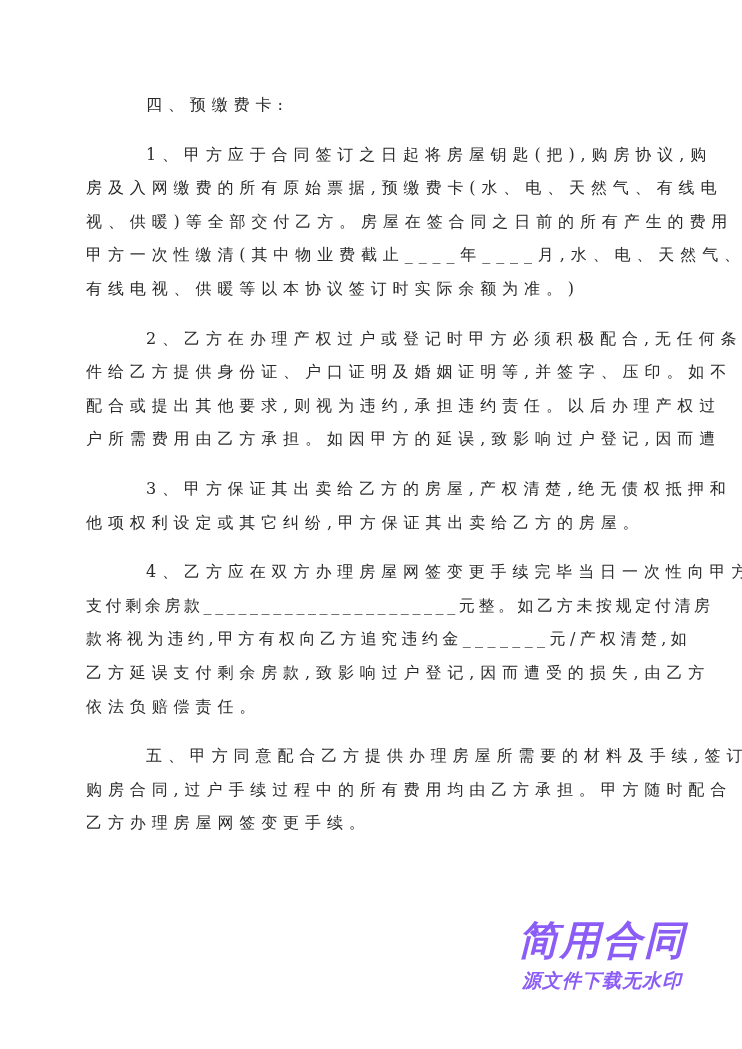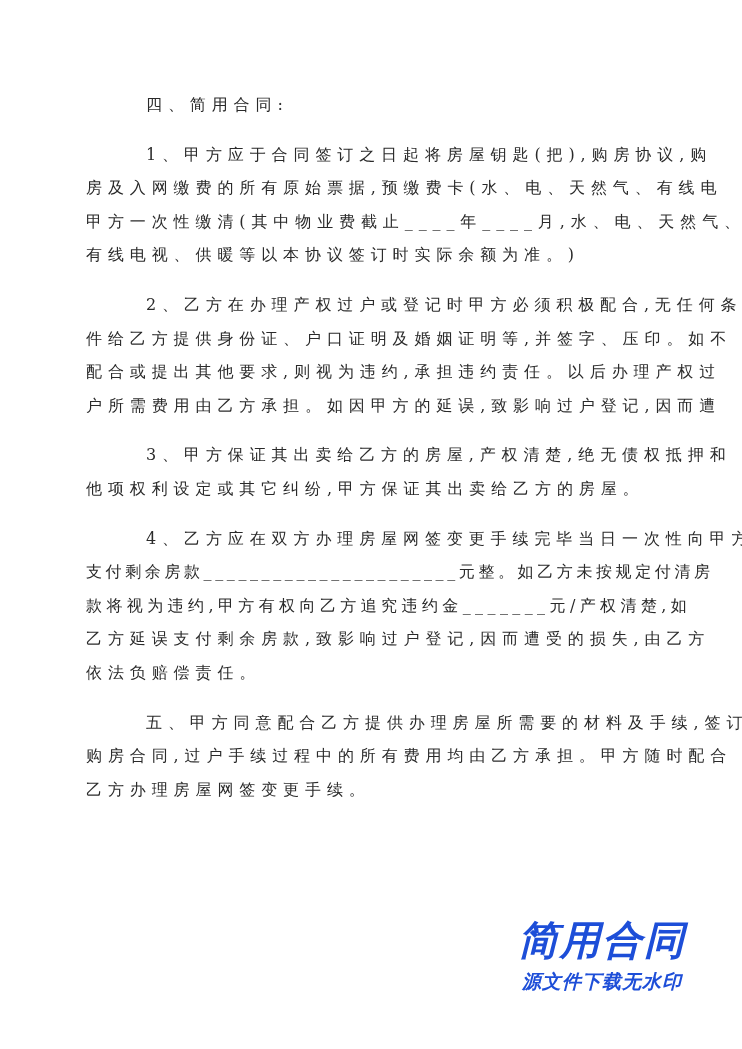--- a/index.html
+++ b/index.html
@@ -10,35 +10,36 @@
   }
   .page { position: absolute; left: 86px; top: 88px; width: 574px; }
   .line {
     height: 33.6px; line-height: 33.6px; font-size: 16px; white-space: nowrap;
     letter-spacing: 5.9px;
   }
   .indent { padding-left: 60px; }
   .gap { height: 16px; }
   .watermark {
     position: absolute; left: 512px; top: 917px; width: 180px; text-align: center;
-    color: #1d4ed8; font-family: "DejaVu Sans", sans-serif; font-weight: bold; font-style: italic;
+    color: #8b5cf6; font-family: "DejaVu Sans", sans-serif; font-weight: bold; font-style: italic;
   }
   .wm-main { font-size: 40px; letter-spacing: 2px; line-height: 46px; }
-  .wm-sub { font-size: 19px; letter-spacing: 1px; line-height: 28px; margin-top: 4px; }
+  .wm-sub { font-size: 19px; letter-spacing: 1px; line-height: 28px; margin-top: 4px; font-family: Liberation Serif, serif; }
 </style>
 </head>
 <body>
 
 <div class="page">
-  <div class="line indent">四、简用合同:</div>
+  <div class="line indent">四、预缴费卡:</div>
   <div class="gap"></div>
 
   <div>
     <div class="line indent">1、甲方应于合同签订之日起将房屋钥匙(把),购房协议,购</div>
     <div class="line">房及入网缴费的所有原始票据,预缴费卡(水、电、天然气、有线电</div>
+    <div class="line">视、供暖)等全部交付乙方。房屋在签合同之日前的所有产生的费用</div>
     <div class="line">甲方一次性缴清(其中物业费截止____年____月,水、电、天然气、</div>
     <div class="line">有线电视、供暖等以本协议签订时实际余额为准。)</div>
   </div>
   <div class="gap"></div>
 
   <div>
     <div class="line indent">2、乙方在办理产权过户或登记时甲方必须积极配合,无任何条</div>
     <div class="line">件给乙方提供身份证、户口证明及婚姻证明等,并签字、压印。如不</div>
     <div class="line">配合或提出其他要求,则视为违约,承担违约责任。以后办理产权过</div>
     <div class="line">户所需费用由乙方承担。如因甲方的延误,致影响过户登记,因而遭</div>

